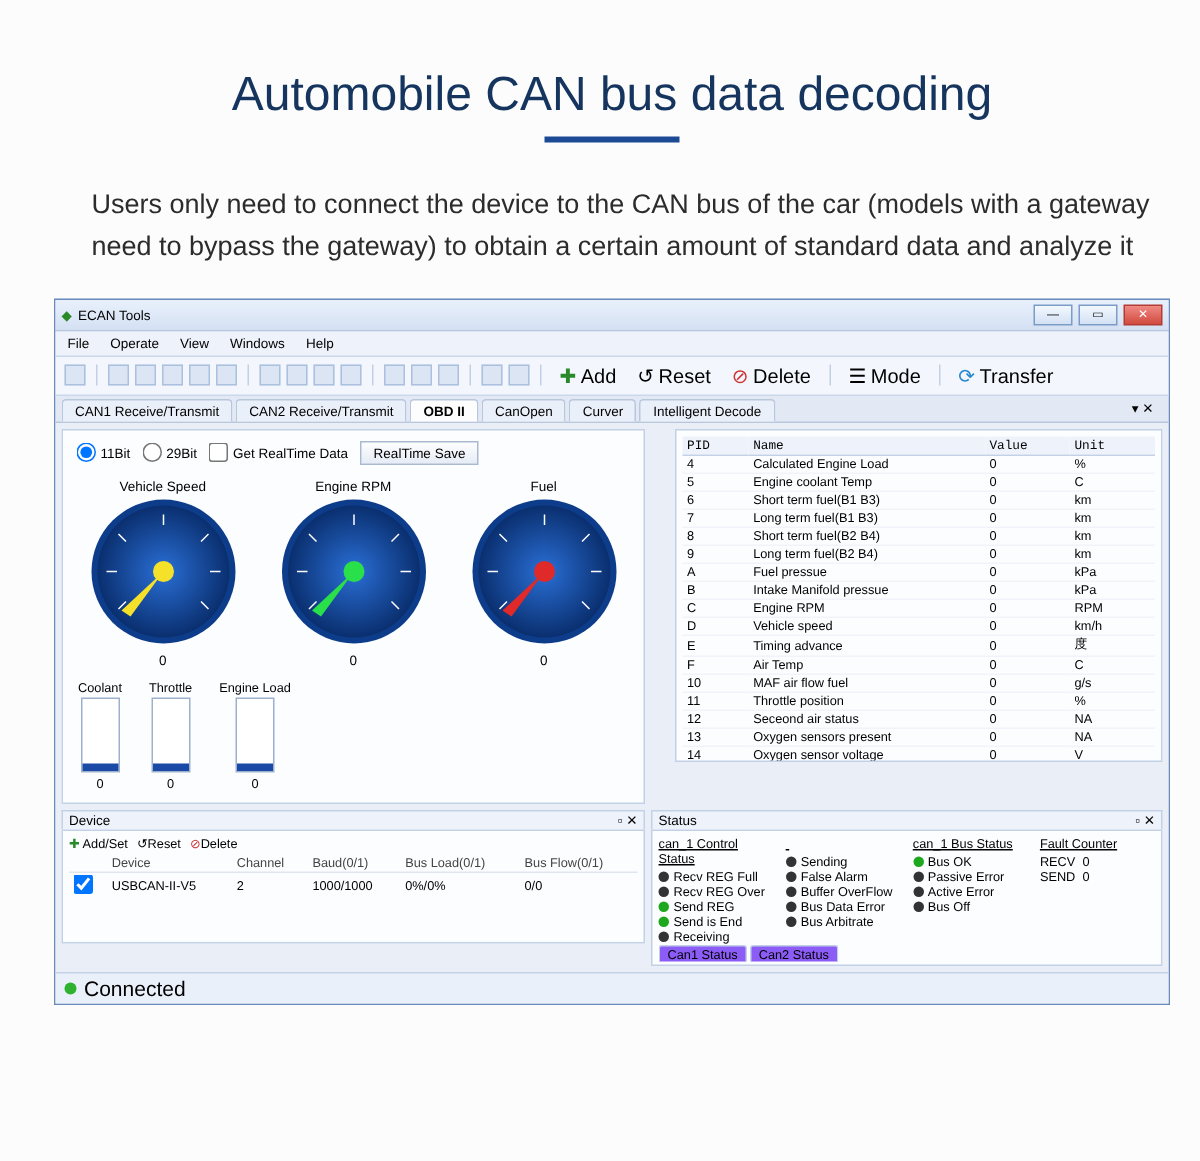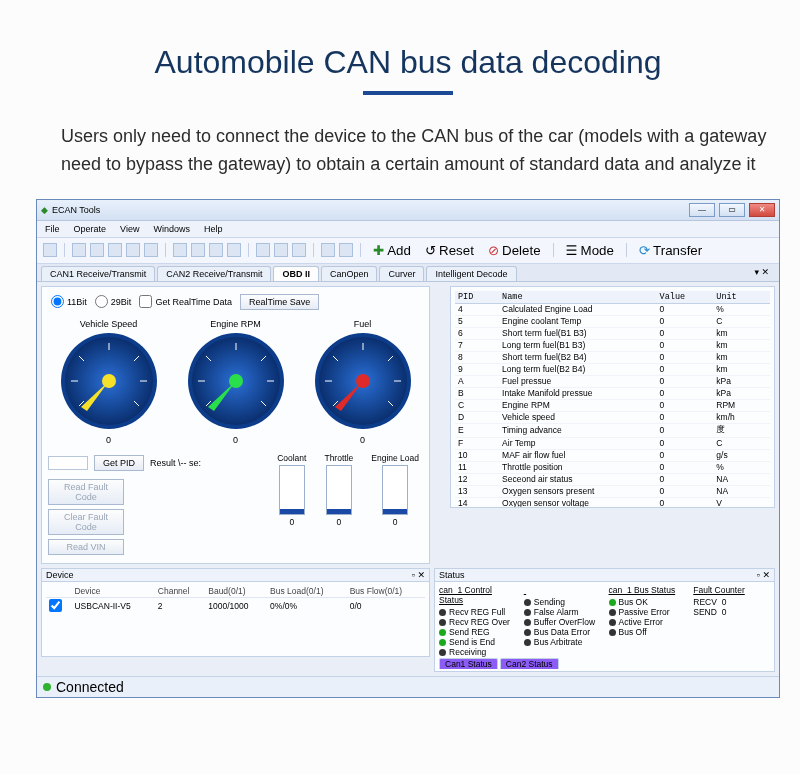--- a/index.html
+++ b/index.html
@@ -228,32 +228,20 @@
                     <line x1="80" y1="75" x2="75" y2="70"></line>
                   </g>
                 <polygon points="50,50 22,76 28,80" fill="#e02a2a"></polygon>
                   <circle cx="50" cy="50" r="7" fill="#e02a2a"></circle>
               </svg>
               <div class="gv">0</div>
             </div>
           </div>
 
           <div class="lower-left-split">
-            <div style="flex:1">
-              <div class="pid-row">
-                <input type="text" style="">
-                <button class="btn">Get PID</button>
-                <span>Result \-- se:</span>
-              </div>
-              <div class="actions">
-                <button class="btn disabled">Read Fault Code</button>
-                <button class="btn disabled">Clear Fault Code</button>
-                <button class="btn disabled">Read VIN</button>
-              </div>
-            </div>
             <div class="bars-wrap">
               <div class="bar-col">
                   <div>Coolant</div>
                   <div class="bar">
                     <div class="bar-fill"></div>
                   </div>
                   <div>0</div>
                 </div>
               <div class="bar-col">
                   <div>Throttle</div>
@@ -394,20 +382,25 @@
       </div>
     </div>
 
     <div class="lower">
       <div class="device-pane">
         <div class="pane-head">
             <span>Device</span>
             <span>▫ ✕</span>
           </div>
         <div class="pane-body">
+          <div class="mini-toolbar">
+            <span><span style="color:#2a8a2a">✚</span> <span>Add/Set</span></span>
+            <span>↺<span>Reset</span></span>
+            <span><span style="color:#c33">⊘</span><span>Delete</span></span>
+          </div>
           <table class="dev-table">
             <tbody>
                 <tr>
               <th></th>
               <th>Device</th>
               <th>Channel</th>
               <th>Baud(0/1)</th>
               <th>Bus Load(0/1)</th>
               <th>Bus Flow(0/1)</th>
             </tr>

